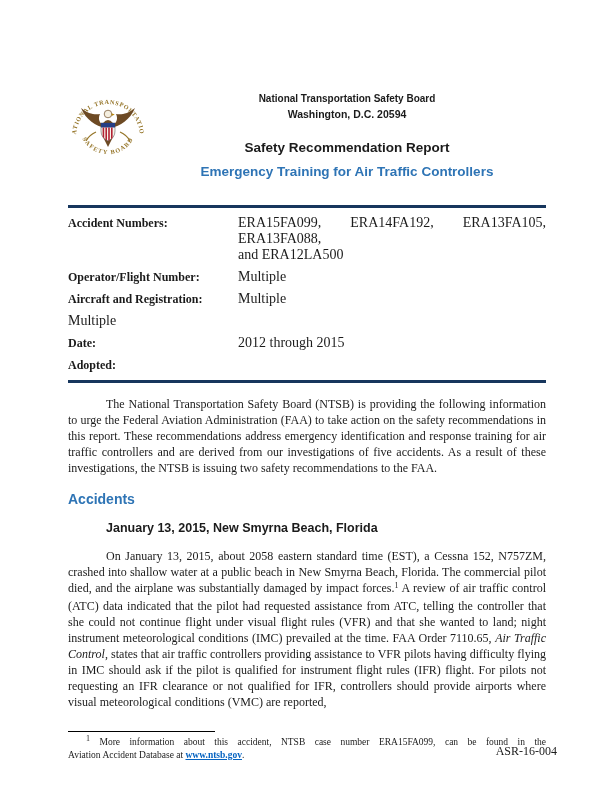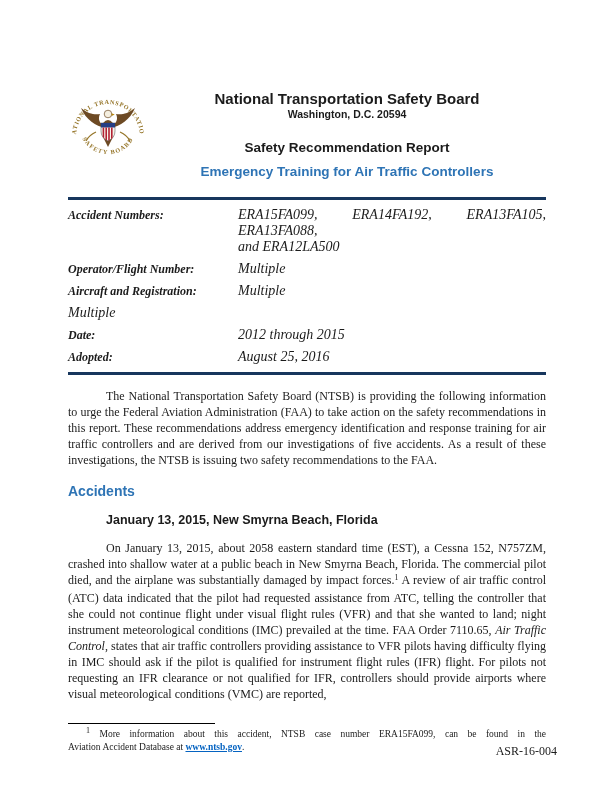--- a/index.html
+++ b/index.html
@@ -5,26 +5,26 @@
   html,body{margin:0;padding:0;background:#e8e8e8;}
   .page{
     width:612px;height:792px;background:#ffffff;position:relative;
     margin:0 auto;box-sizing:border-box;padding:84px 66px 0 68px;
     font-family:"Liberation Serif","DejaVu Serif",serif;color:#1b1b1b;
     overflow:hidden;
   }
   .report-header{display:flex;align-items:flex-start;}
   .seal-box{width:80px;height:80px;flex:0 0 80px;margin-top:2px;}
   .header-center{flex:1;text-align:center;padding-top:6px;font-family:"Liberation Sans","DejaVu Sans",sans-serif;}
-  .org-name{font-size:15px;font-weight:bold;line-height:17px;}
+  .org-name{font-size:10px;font-weight:bold;line-height:17px;}
   .org-addr{font-size:10.5px;font-weight:bold;line-height:13px;margin-top:1px;}
   .report-type{font-size:13.5px;font-weight:bold;margin-top:19px;}
   .report-title{font-size:13.5px;font-weight:bold;color:#2e74b5;margin-top:9px;}
 
-  .info-table{margin-top:18px;border-top:3px solid #17365d;border-bottom:3px solid #17365d;padding:7px 0 1px;font-style:italic;}
+  .info-table{margin-top:26px;border-top:3px solid #17365d;border-bottom:3px solid #17365d;padding:7px 0 1px;}
   .info-row{display:flex;margin-bottom:6px;}
   .info-label{width:170px;flex:0 0 170px;font-weight:bold;font-size:12px;line-height:16px;}
   .info-value{flex:1;font-size:14px;line-height:16px;}
   .justify-line{text-align:justify;text-align-last:justify;}
 
   .para{font-size:12px;line-height:16px;text-align:justify;text-indent:38px;margin:13px 0 0;}
   .accidents-heading{font-family:"Liberation Sans","DejaVu Sans",sans-serif;font-size:14px;font-weight:bold;color:#2e74b5;margin:15px 0 0;}
   .accident-subheading{font-family:"Liberation Sans","DejaVu Sans",sans-serif;font-size:12.5px;font-weight:bold;margin:14px 0 0 38px;}
   .fn-ref{font-size:8px;position:relative;top:-4px;}
   .it{font-style:italic;}
@@ -104,21 +104,20 @@
     </div>
     <div class="info-row">
       <div class="info-value">Multiple</div>
     </div>
     <div class="info-row">
       <div class="info-label">Date:</div>
       <div class="info-value">2012 through 2015</div>
     </div>
     <div class="info-row">
       <div class="info-label">Adopted:</div>
-      <div class="info-value">August 25, 2016</div>
     </div>
   </div>
 
   <p class="para">The National Transportation Safety Board (NTSB) is providing the following information to urge the Federal Aviation Administration (FAA) to take action on the safety recommendations in this report. These recommendations address emergency identification and response training for air traffic controllers and are derived from our investigations of five accidents. As a result of these investigations, the NTSB is issuing two safety recommendations to the FAA.</p>
 
   <div class="accidents-heading">Accidents</div>
 
   <div class="accident-subheading">January 13, 2015, New Smyrna Beach, Florida</div>
 
   <p class="para"><span>On January 13, 2015, about 2058 eastern standard time (EST), a Cessna 152, N757ZM, crashed into shallow water at a public beach in New Smyrna Beach, Florida. The commercial pilot died, and the airplane was substantially damaged by impact forces.</span><span class="fn-ref">1</span><span> A review of air traffic control (ATC) data indicated that the pilot had requested assistance from ATC, telling the controller that she could not continue flight under visual flight rules (VFR) and that she wanted to land; night instrument meteorological conditions (IMC) prevailed at the time. FAA Order 7110.65, </span><span class="it">Air Traffic Control</span><span>, states that air traffic controllers providing assistance to VFR pilots having difficulty flying in IMC should ask if the pilot is qualified for instrument flight rules (IFR) flight. For pilots not requesting an IFR clearance or not qualified for IFR, controllers should provide airports where visual meteorological conditions (VMC) are reported,</span></p>

